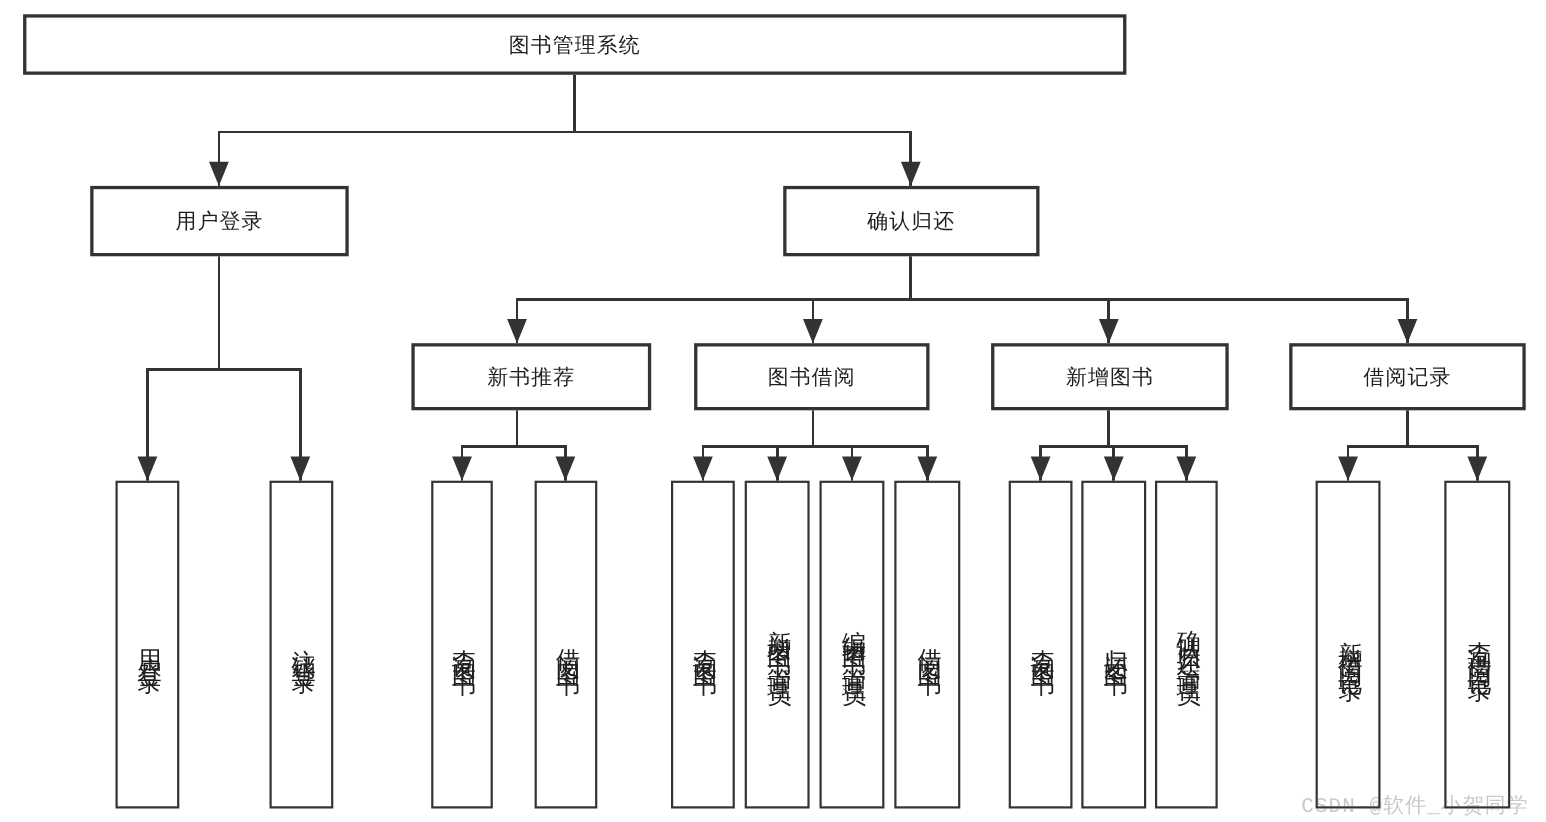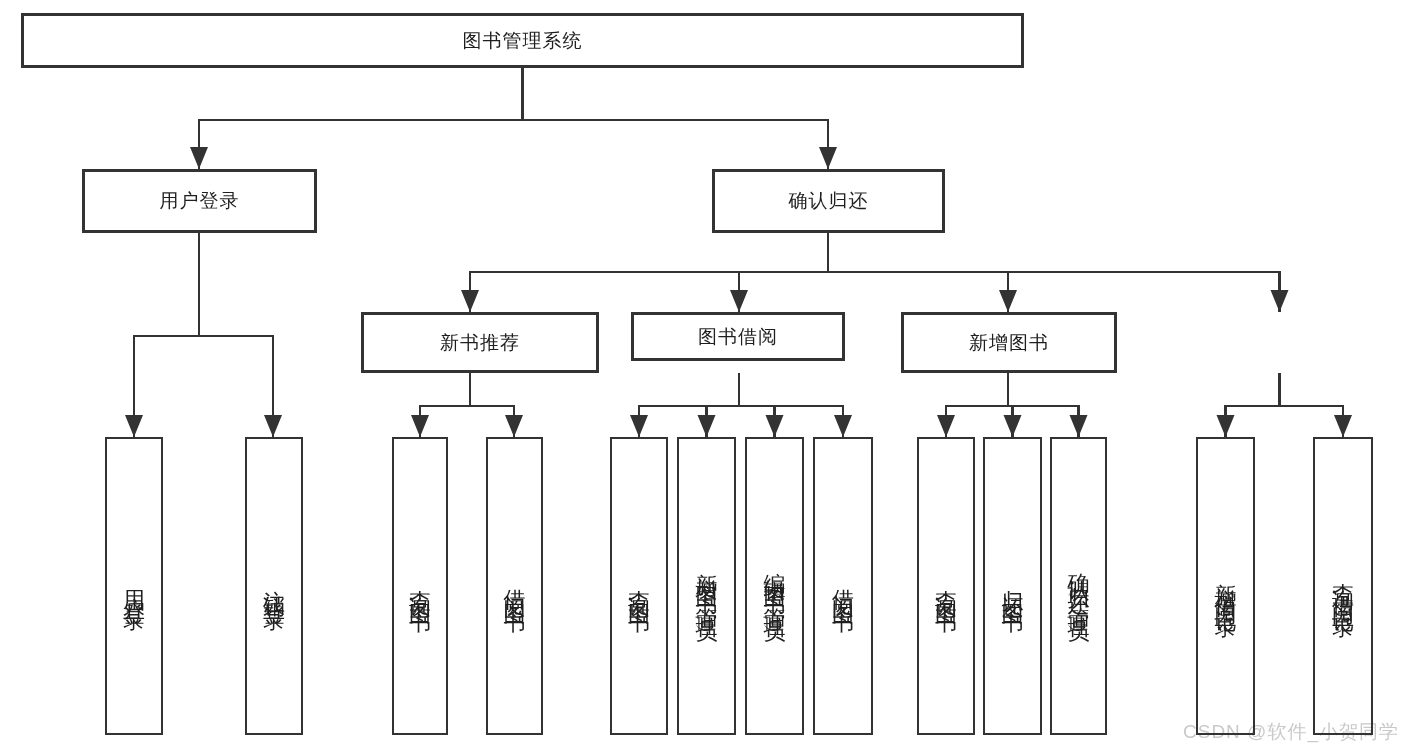--- a/index.html
+++ b/index.html
@@ -1,21 +1,21 @@
 <!DOCTYPE html>
 <html><head>
 <meta charset="utf-8">
 <style>
   html, body { margin: 0; padding: 0; background: #ffffff; }
   .canvas {
     position: relative;
     width: 1405px;
     height: 747px;
     background: #ffffff;
-    font-family: Liberation Sans, sans-serif;
+    font-family: Liberation Mono, monospace;
     overflow: hidden;
   }
   .canvas svg.connectors {
     position: absolute;
     left: 0; top: 0;
     z-index: 1;
   }
   .hbox {
     position: absolute;
     box-sizing: border-box;
@@ -89,28 +89,31 @@
     <span>图书管理系统</span>
   </div>
 
   <div class="hbox" style="left:82px;top:169px;width:235px;height:64px">
     <span>用户登录</span>
   </div>
   <div class="hbox" style="left:712px;top:169px;width:233px;height:64px">
     <span>确认归还</span>
   </div>
 
-  <div class="hbox" style="left:361px;top:312px;width:238px;height:61px">
+  <div class="hbox" style="left:374px;top:312px;width:218px;height:61px">
     <span>新书推荐</span>
   </div>
-  <div class="hbox" style="left:631px;top:312px;width:214px;height:49px">
+  <div class="hbox" style="left:631px;top:312px;width:214px;height:61px">
     <span>图书借阅</span>
   </div>
   <div class="hbox" style="left:901px;top:312px;width:216px;height:61px">
     <span>新增图书</span>
+  </div>
+  <div class="hbox" style="left:1172px;top:312px;width:215px;height:61px">
+    <span>借阅记录</span>
   </div>
 
   <div class="vbox" style="left:105px;width:58px">
     <span>用户登录</span>
   </div>
   <div class="vbox" style="left:245px;width:58px">
     <span>注销登录</span>
   </div>
 
   <div class="vbox" style="left:392px;width:56px">

